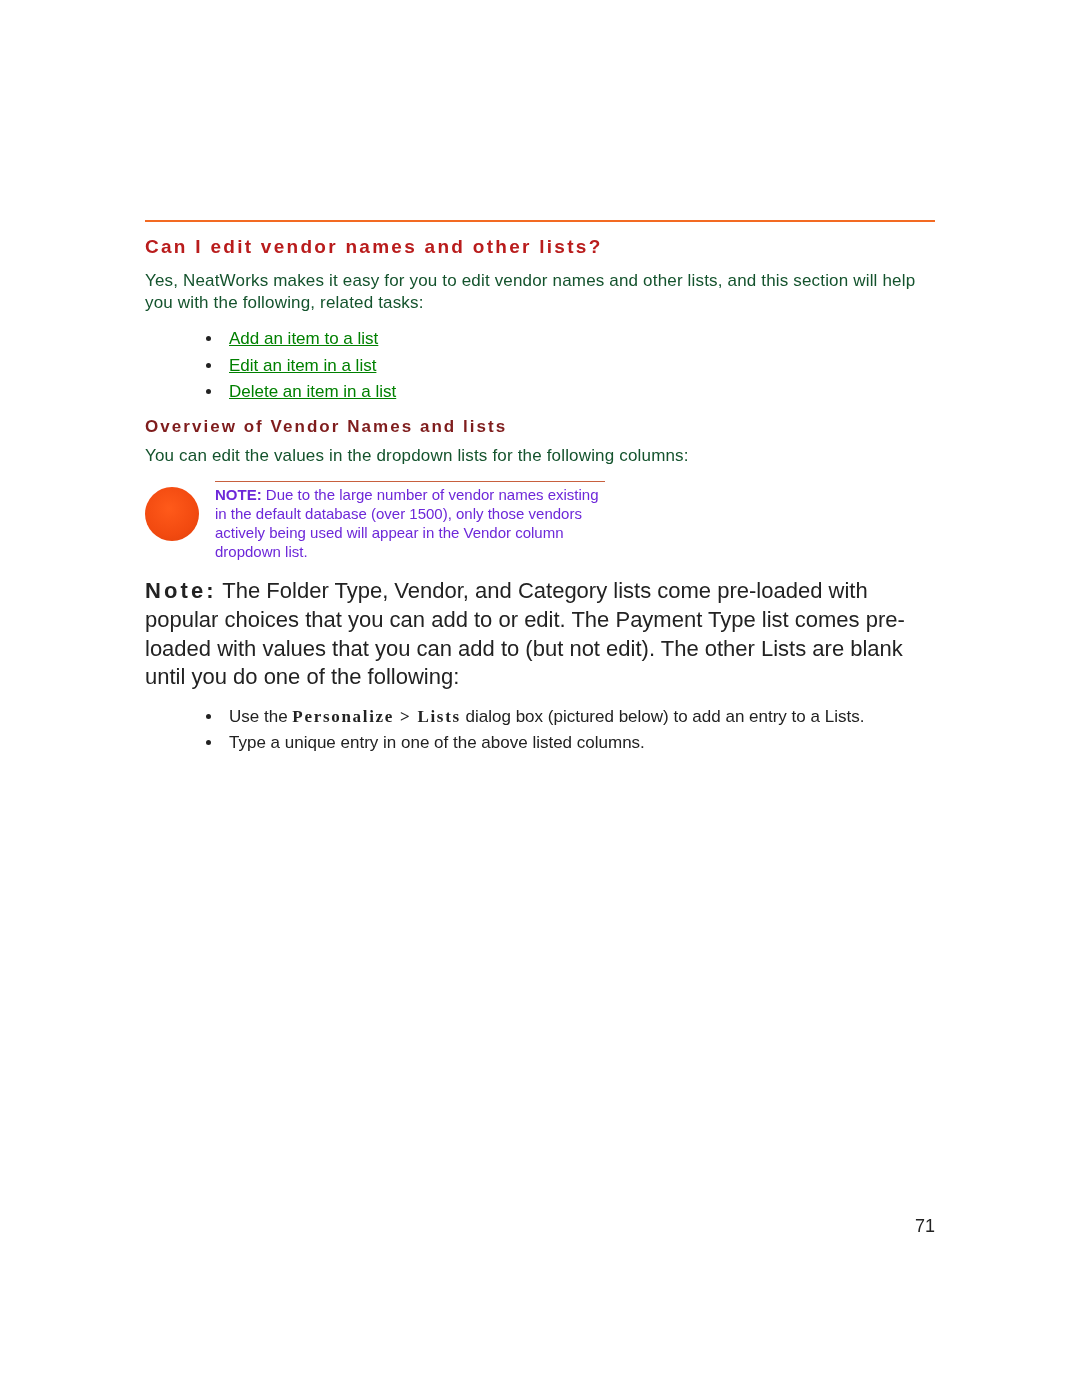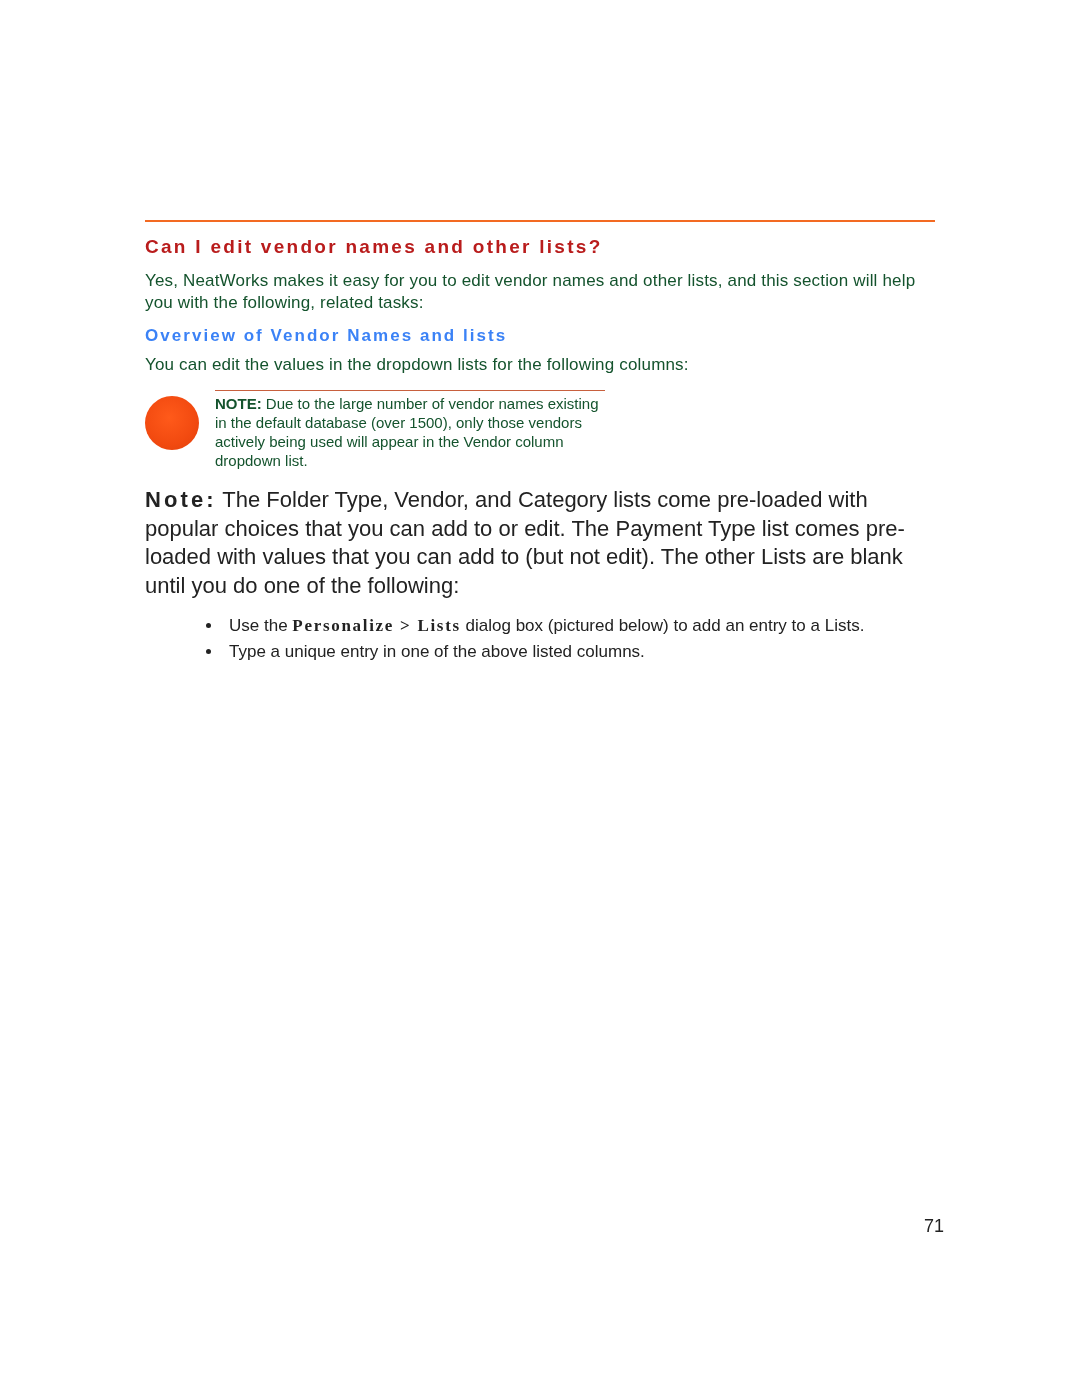--- a/index.html
+++ b/index.html
@@ -41,21 +41,21 @@
     padding-left: 6px;
   }
   .link {
     color: #008000;
     text-decoration: underline;
   }
   .subheading {
     font-size: 17px;
     font-weight: bold;
     letter-spacing: 0.12em;
-    color: #3b82f6;
+    color: #7f1d1d;
     margin-bottom: 8px;
   }
   .note-block {
     display: flex;
     align-items: flex-start;
     gap: 16px;
     margin: 14px 0 16px 0;
     max-width: 460px;
   }
   .note-dot {
@@ -66,56 +66,61 @@
     flex: 0 0 54px;
     margin-top: 6px;
   }
   .note-body {
     flex: 1;
     border-top: 1.5px solid #c8603e;
     padding-top: 4px;
     font-family: Arial, sans-serif;
     font-size: 15px;
     line-height: 1.25;
-    color: #14532d;
+    color: #6d28d9;
   }
   .note-body .strong { font-weight: bold; }
   .note2 {
     font-size: 22px;
     line-height: 1.3;
     margin-bottom: 12px;
   }
   .note2 .lead {
     font-weight: bold;
     letter-spacing: 0.14em;
   }
   .inline-strong {
     font-weight: bold;
     letter-spacing: 0.10em;
     font-family: Liberation Serif, serif;
   }
   .page-number {
     position: absolute;
-    right: 136px;
+    right: 145px;
     bottom: 160px;
     font-size: 18px;
     color: #222;
   }
 </style>
 </head>
 <body>
 
 <div class="page">
 
   <hr class="rule">
 
   <div class="heading">Can I edit vendor names and other lists?</div>
 
   <p class="para">Yes, NeatWorks makes it easy for you to edit vendor names and other lists, and this section will help you with the following, related tasks:</p>
 
+  <ul class="bullets">
+    <li><a href="#" class="link">Add an item to a list</a></li>
+    <li><a href="#" class="link">Edit an item in a list</a></li>
+    <li><a href="#" class="link">Delete an item in a list</a></li>
+  </ul>
 
   <div class="subheading">Overview of Vendor Names and lists</div>
 
   <p class="para">You can edit the values in the dropdown lists for the following columns:</p>
 
 
   <div class="note-block">
     <div class="note-dot"></div>
     <div class="note-body">
       <span class="strong">NOTE:</span><span> Due to the large number of vendor names existing in the default database (over 1500), only those vendors actively being used will appear in the Vendor column dropdown list.</span>

